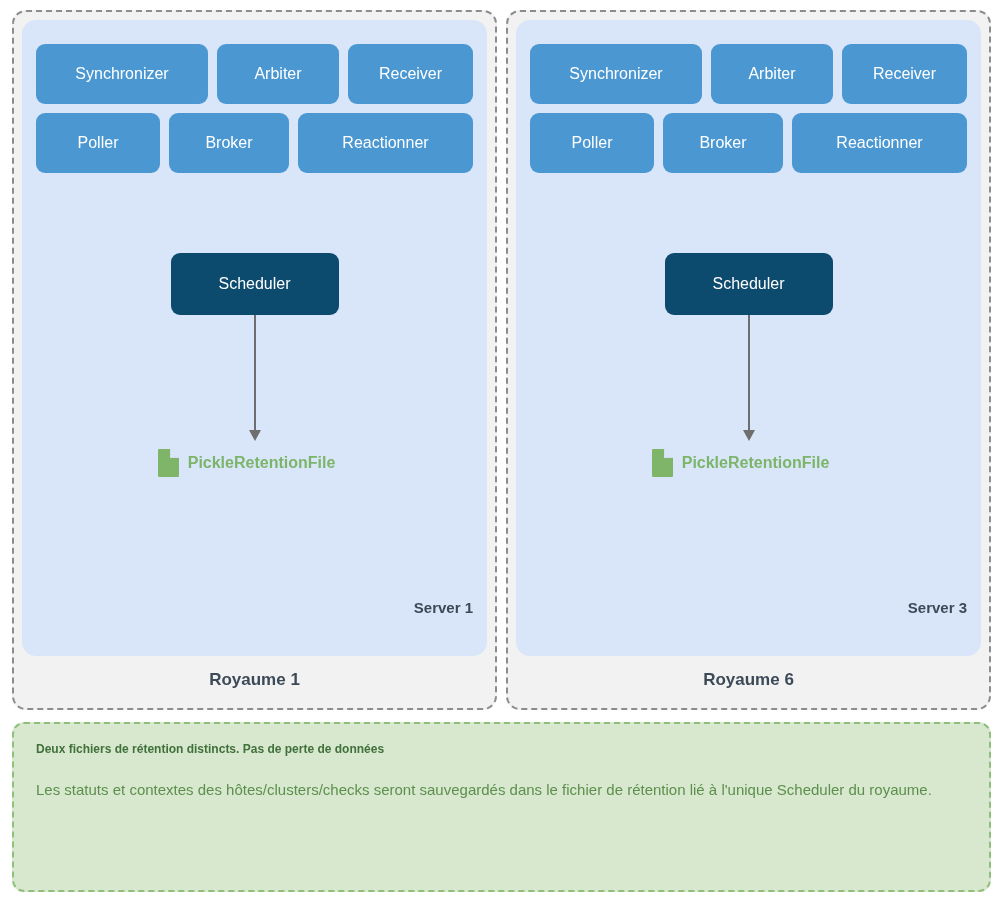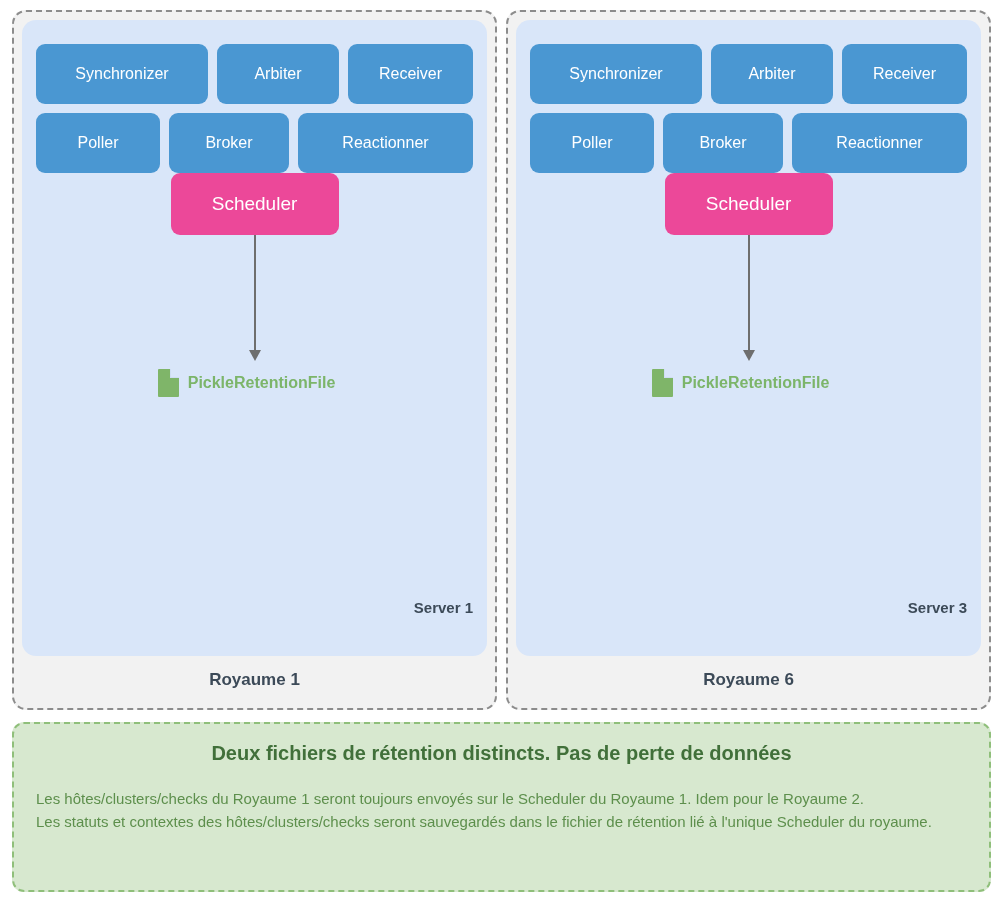--- a/index.html
+++ b/index.html
@@ -72,29 +72,30 @@
   
   .flow {
     position: relative;
     flex: 1;
     display: flex;
     flex-direction: column;
     align-items: center;
   }
 
   .scheduler-box {
-    background: #ec4899;
+    margin-top: 80px;
+    background: #0c4a6e;
     color: #ffffff;
     border-radius: 9px;
     width: 168px;
     height: 62px;
     display: flex;
     align-items: center;
     justify-content: center;
-    font-size: 19px;
+    font-size: 16px;
   }
 
   .arrow-wrap {
     position: relative;
     width: 20px;
     height: 126px;
   }
   .arrow-line {
     position: absolute;
     left: 50%;
@@ -166,22 +167,21 @@
   
   .note-panel {
     margin-top: 12px;
     background: #d7e8cf;
     border: 2px dashed #8fbf7a;
     border-radius: 12px;
     padding: 18px 22px 22px 22px;
     height: 170px;
   }
   .note-title {
-    text-align: center;
-    font-size: 20px;
+    font-size: 12px;
     font-weight: bold;
     color: #41703a;
     margin-bottom: 22px;
   }
   .note-body {
     color: #5d8f4c;
     font-size: 15px;
     line-height: 23px;
   }
   .note-body p { margin: 0; }
@@ -263,18 +263,17 @@
       </div>
 
       <div class="realm-label">Royaume 6</div>
     </div>
 
   </div>
 
   <div class="note-panel">
     <div class="note-title">Deux fichiers de rétention distincts. Pas de perte de données</div>
     <div class="note-body">
-      <p>Les hôtes/clusters/checks du Royaume 1 seront toujours envoyés sur le Scheduler du Royaume 1. Idem pour le Royaume 2.</p>
       <p>Les statuts et contextes des hôtes/clusters/checks seront sauvegardés dans le fichier de rétention lié à l'unique Scheduler du royaume.</p>
     </div>
   </div>
 
 </div>
 
 </body></html>

